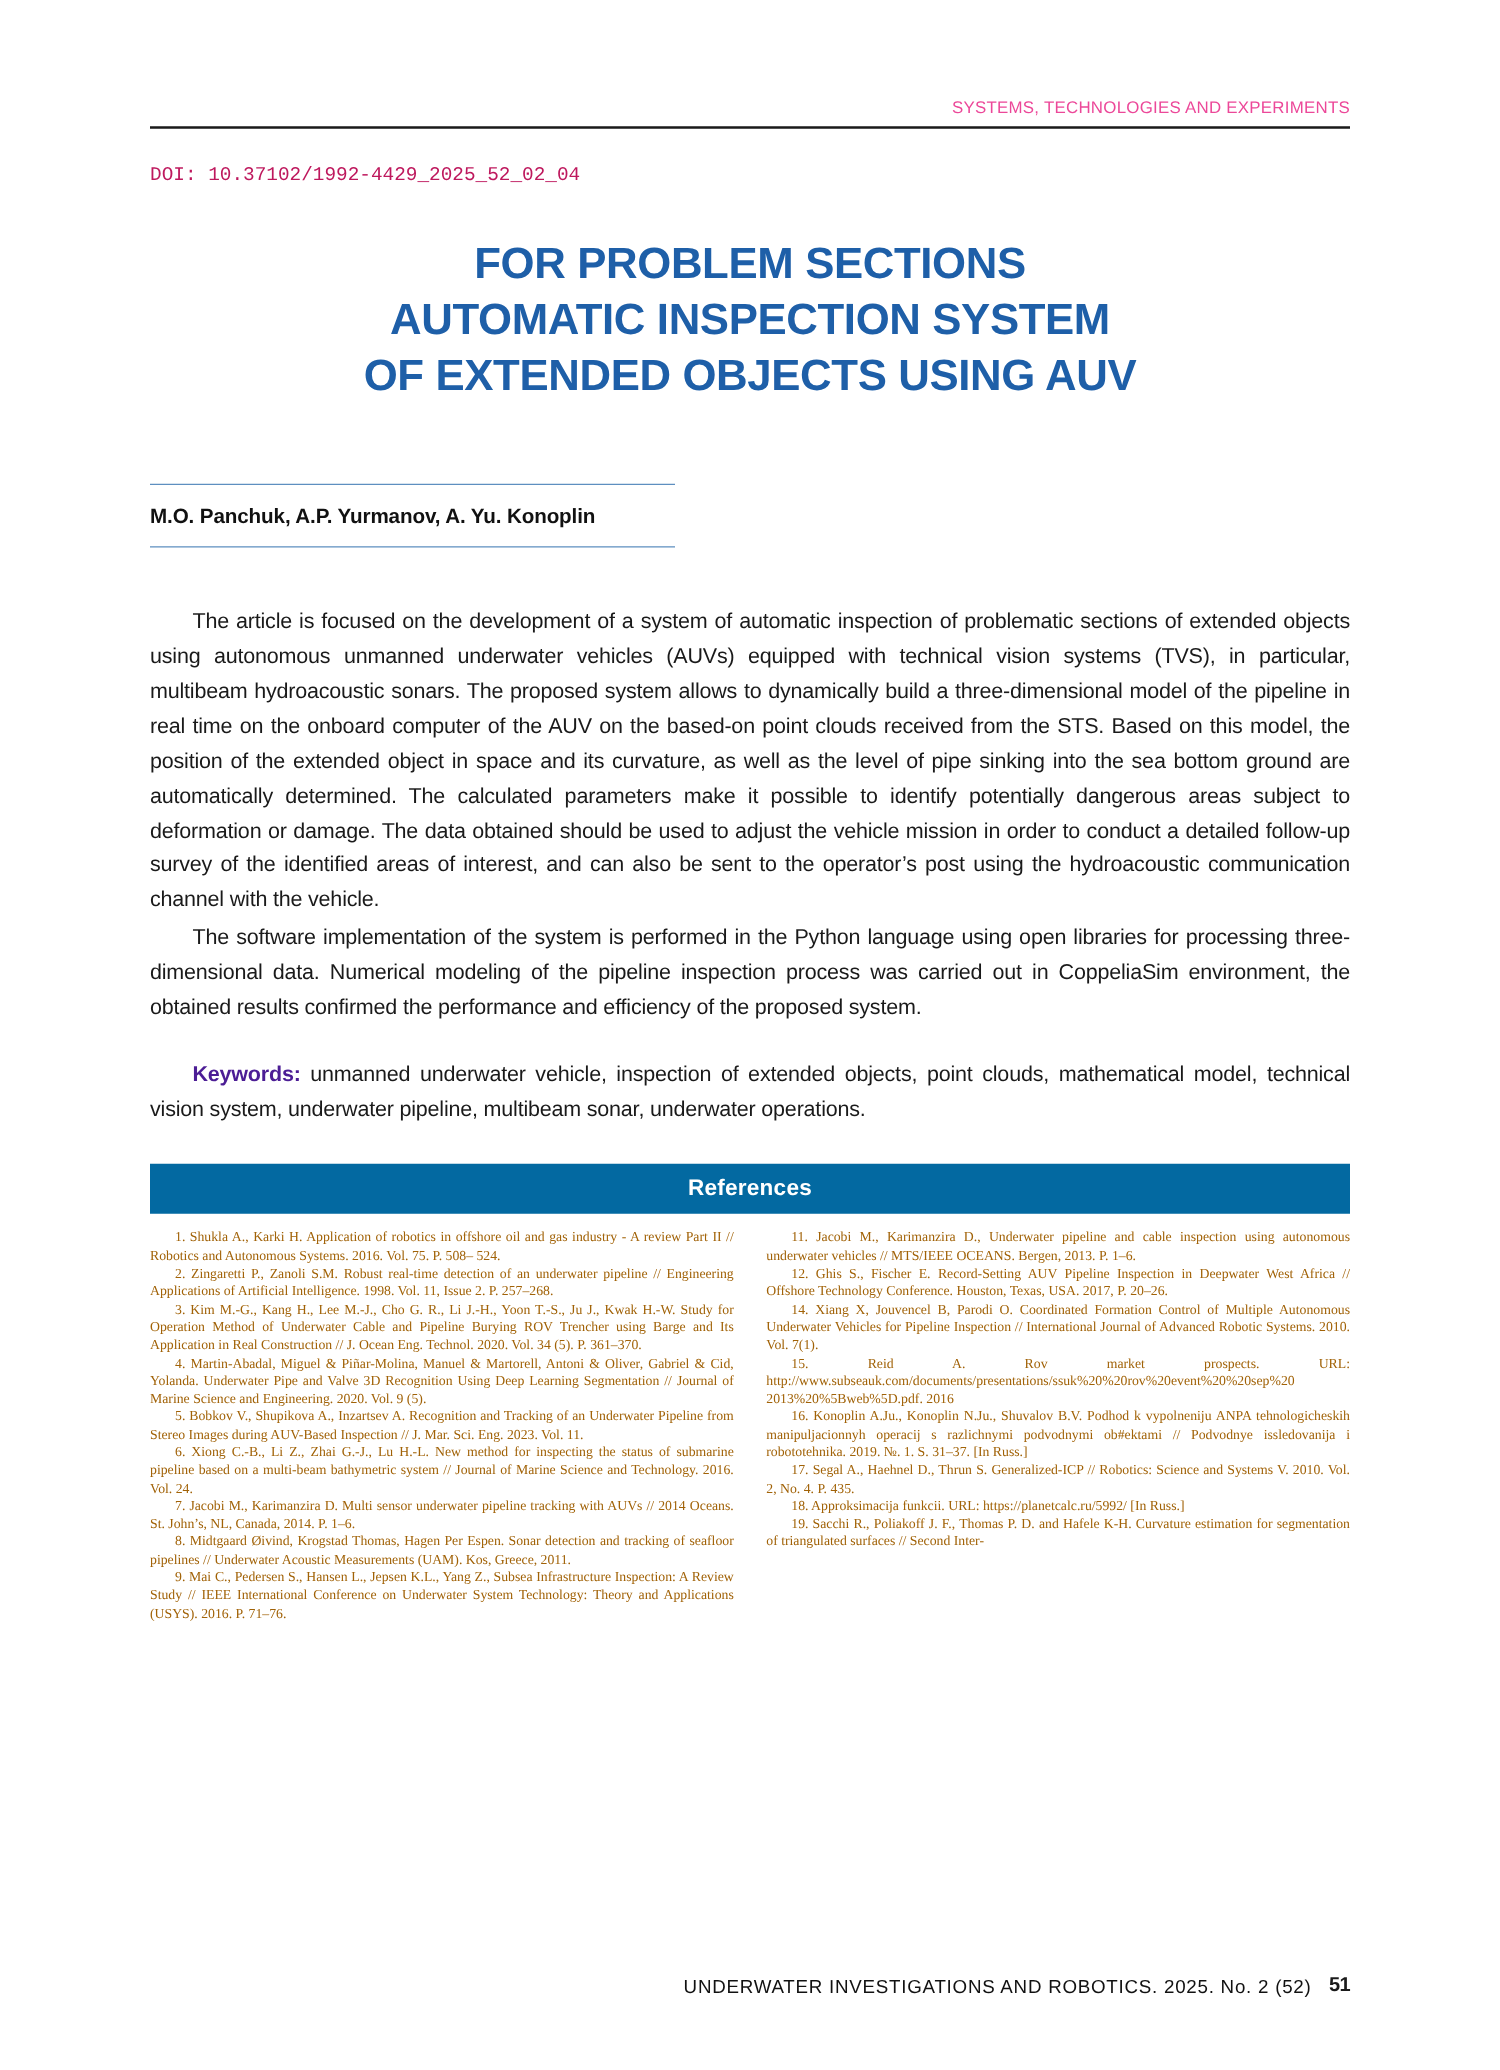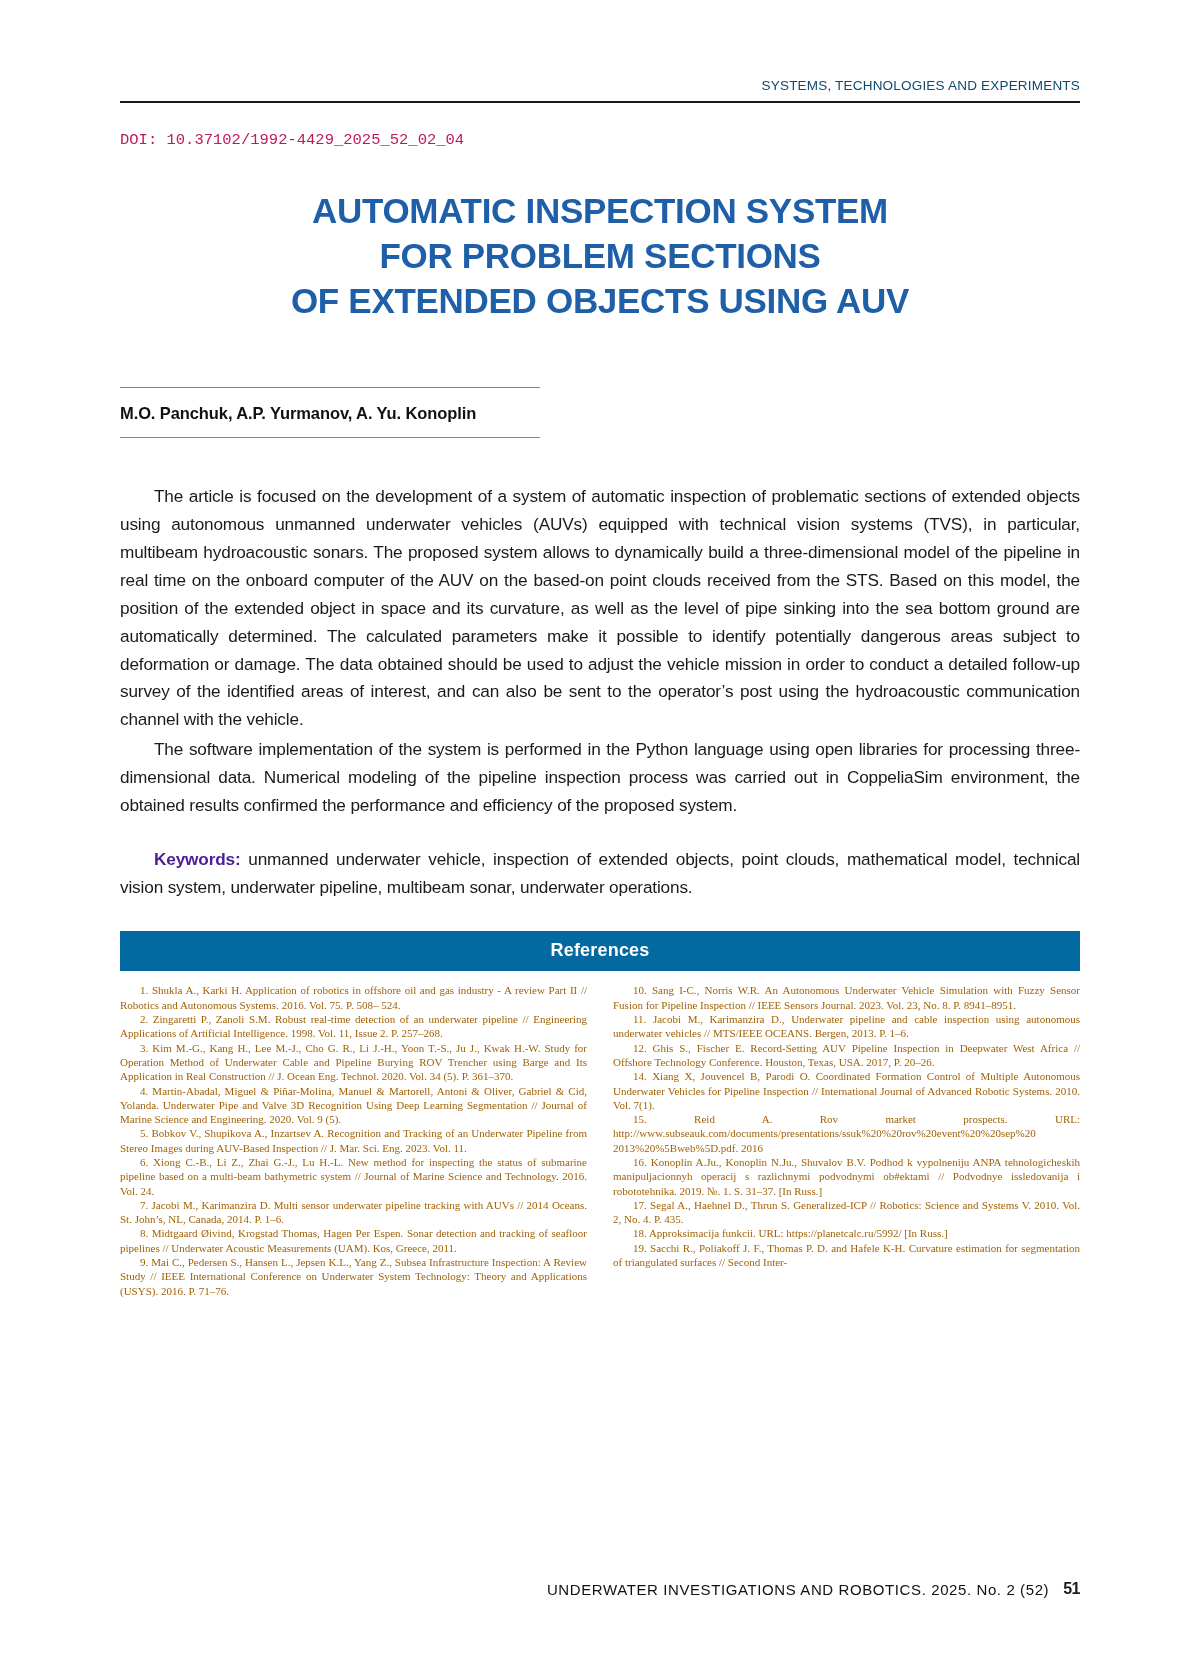--- a/index.html
+++ b/index.html
@@ -23,21 +23,21 @@
     height: 1656px;
     box-sizing: border-box;
     padding: 0 120px 0 120px;
   }
   
   .running-head {
     padding-top: 78px;
     text-align: right;
     font-size: 13.5px;
     letter-spacing: 0.2px;
-    color: #0c4a6e;
+    color: #ec4899;
     font-family: "Liberation Sans", sans-serif;
   }
   .rule-top {
     margin-top: 8px;
     border-top: 2px solid #1a1a1a;
     width: 100%;
   }
   
   .doi {
     margin-top: 28px;
@@ -160,22 +160,22 @@
 <body>
 
 <div class="page">
 
   <div class="running-head">SYSTEMS, TECHNOLOGIES AND EXPERIMENTS</div>
   <div class="rule-top"></div>
 
   <div class="doi">DOI: 10.37102/1992-4429_2025_52_02_04</div>
 
   <div class="title">
+    <div>FOR PROBLEM SECTIONS</div>
     <div>AUTOMATIC INSPECTION SYSTEM</div>
-    <div>FOR PROBLEM SECTIONS</div>
     <div>OF EXTENDED OBJECTS USING AUV</div>
   </div>
 
   <div class="authors-block">
     <div class="authors-rule"></div>
     <div class="authors">M.O. Panchuk, A.P. Yurmanov, A. Yu. Konoplin</div>
     <div class="authors-rule"></div>
   </div>
 
   <div class="abstract">
@@ -193,21 +193,20 @@
       <p>2. Zingaretti P., Zanoli S.M. Robust real-time detection of an underwater pipeline // Engineering Applications of Artificial Intelligence. 1998. Vol. 11, Issue 2. P. 257–268.</p>
       <p>3. Kim M.-G., Kang H., Lee M.-J., Cho G. R., Li J.-H., Yoon T.-S., Ju J., Kwak H.-W. Study for Operation Method of Underwater Cable and Pipeline Burying ROV Trencher using Barge and Its Application in Real Construction // J. Ocean Eng. Technol. 2020. Vol. 34 (5). P. 361–370.</p>
       <p>4. Martin-Abadal, Miguel &amp; Piñar-Molina, Manuel &amp; Martorell, Antoni &amp; Oliver, Gabriel &amp; Cid, Yolanda. Underwater Pipe and Valve 3D Recognition Using Deep Learning Segmentation // Journal of Marine Science and Engineering. 2020. Vol. 9 (5).</p>
       <p>5. Bobkov V., Shupikova A., Inzartsev A. Recognition and Tracking of an Underwater Pipeline from Stereo Images during AUV-Based Inspection // J. Mar. Sci. Eng. 2023. Vol. 11.</p>
       <p>6. Xiong C.-B., Li Z., Zhai G.-J., Lu H.-L. New method for inspecting the status of submarine pipeline based on a multi-beam bathymetric system // Journal of Marine Science and Technology. 2016. Vol. 24.</p>
       <p>7. Jacobi M., Karimanzira D. Multi sensor underwater pipeline tracking with AUVs // 2014 Oceans. St. John’s, NL, Canada, 2014. P. 1–6.</p>
       <p>8. Midtgaard Øivind, Krogstad Thomas, Hagen Per Espen. Sonar detection and tracking of seafloor pipelines // Underwater Acoustic Measurements (UAM). Kos, Greece, 2011.</p>
       <p>9. Mai C., Pedersen S., Hansen L., Jepsen K.L., Yang Z., Subsea Infrastructure Inspection: A Review Study // IEEE International Conference on Underwater System Technology: Theory and Applications (USYS). 2016. P. 71–76.</p>
     </div>
     <div class="ref-col">
-      <p>10. Sang I-C., Norris W.R. An Autonomous Underwater Vehicle Simulation with Fuzzy Sensor Fusion for Pipeline Inspection // IEEE Sensors Journal. 2023. Vol. 23, No. 8. P. 8941–8951.</p>
       <p>11. Jacobi M., Karimanzira D., Underwater pipeline and cable inspection using autonomous underwater vehicles // MTS/IEEE OCEANS. Bergen, 2013. P. 1–6.</p>
       <p>12. Ghis S., Fischer E. Record-Setting AUV Pipeline Inspection in Deepwater West Africa // Offshore Technology Conference. Houston, Texas, USA. 2017, P. 20–26.</p>
       <p>14. Xiang X, Jouvencel B, Parodi O. Coordinated Formation Control of Multiple Autonomous Underwater Vehicles for Pipeline Inspection // International Journal of Advanced Robotic Systems. 2010. Vol. 7(1).</p>
       <p>15. Reid A. Rov market prospects. URL: http://www.subseauk.com/documents/presentations/ssuk%20%20rov%20event%20%20sep%20 2013%20%5Bweb%5D.pdf. 2016</p>
       <p>16. Konoplin A.Ju., Konoplin N.Ju., Shuvalov B.V. Podhod k vypolneniju ANPA tehnologicheskih manipuljacionnyh operacij s razlichnymi podvodnymi ob#ektami // Podvodnye issledovanija i robototehnika. 2019. №. 1. S. 31–37. [In Russ.]</p>
       <p>17. Segal A., Haehnel D., Thrun S. Generalized-ICP // Robotics: Science and Systems V. 2010. Vol. 2, No. 4. P. 435.</p>
       <p>18. Approksimacija funkcii. URL: https://planetcalc.ru/5992/ [In Russ.]</p>
       <p>19. Sacchi R., Poliakoff J. F., Thomas P. D. and Hafele K-H. Curvature estimation for segmentation of triangulated surfaces // Second Inter-</p>
     </div>
   </div>

